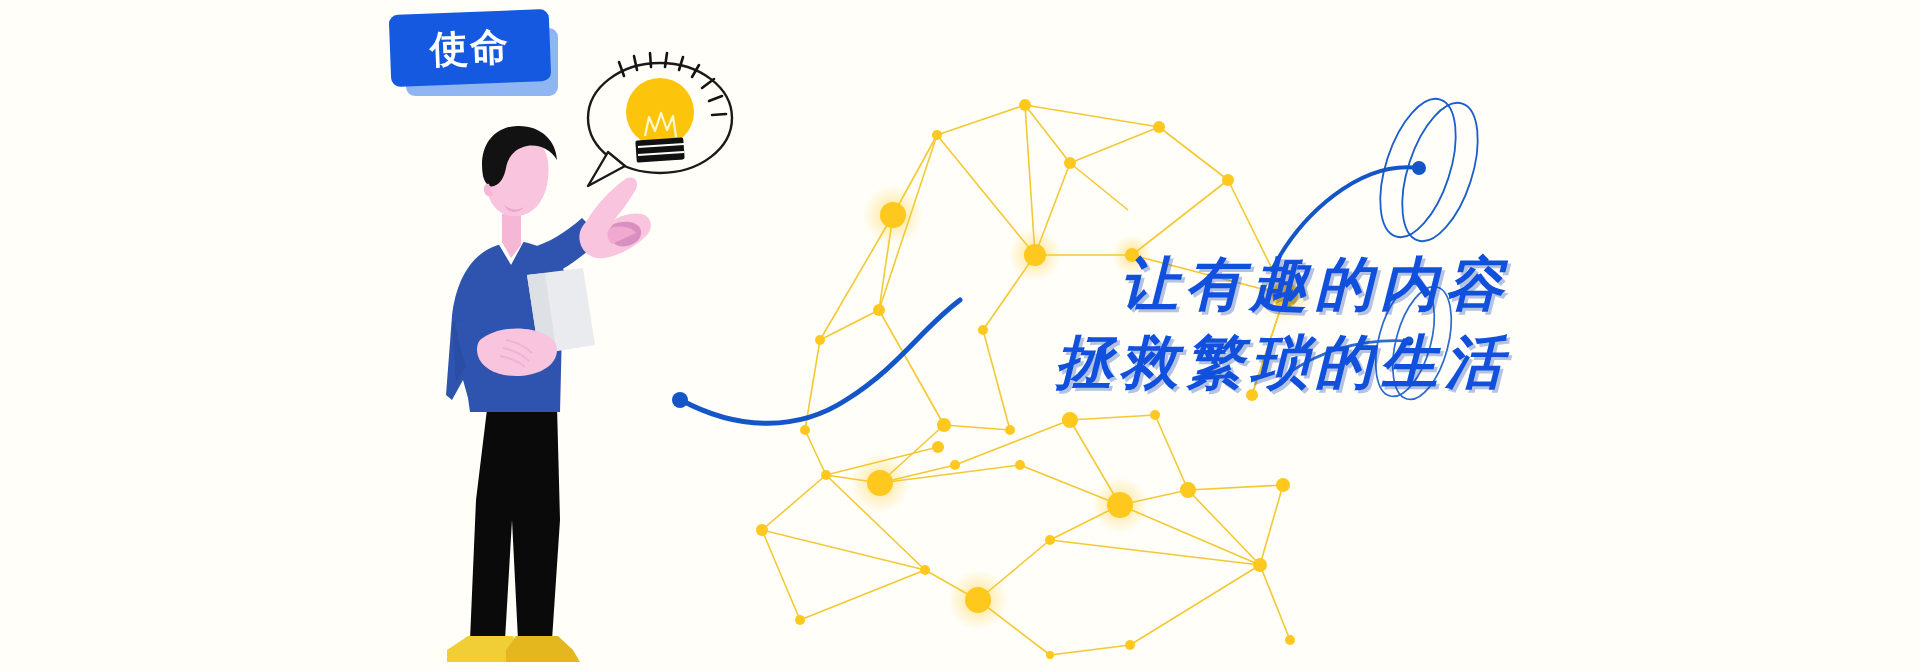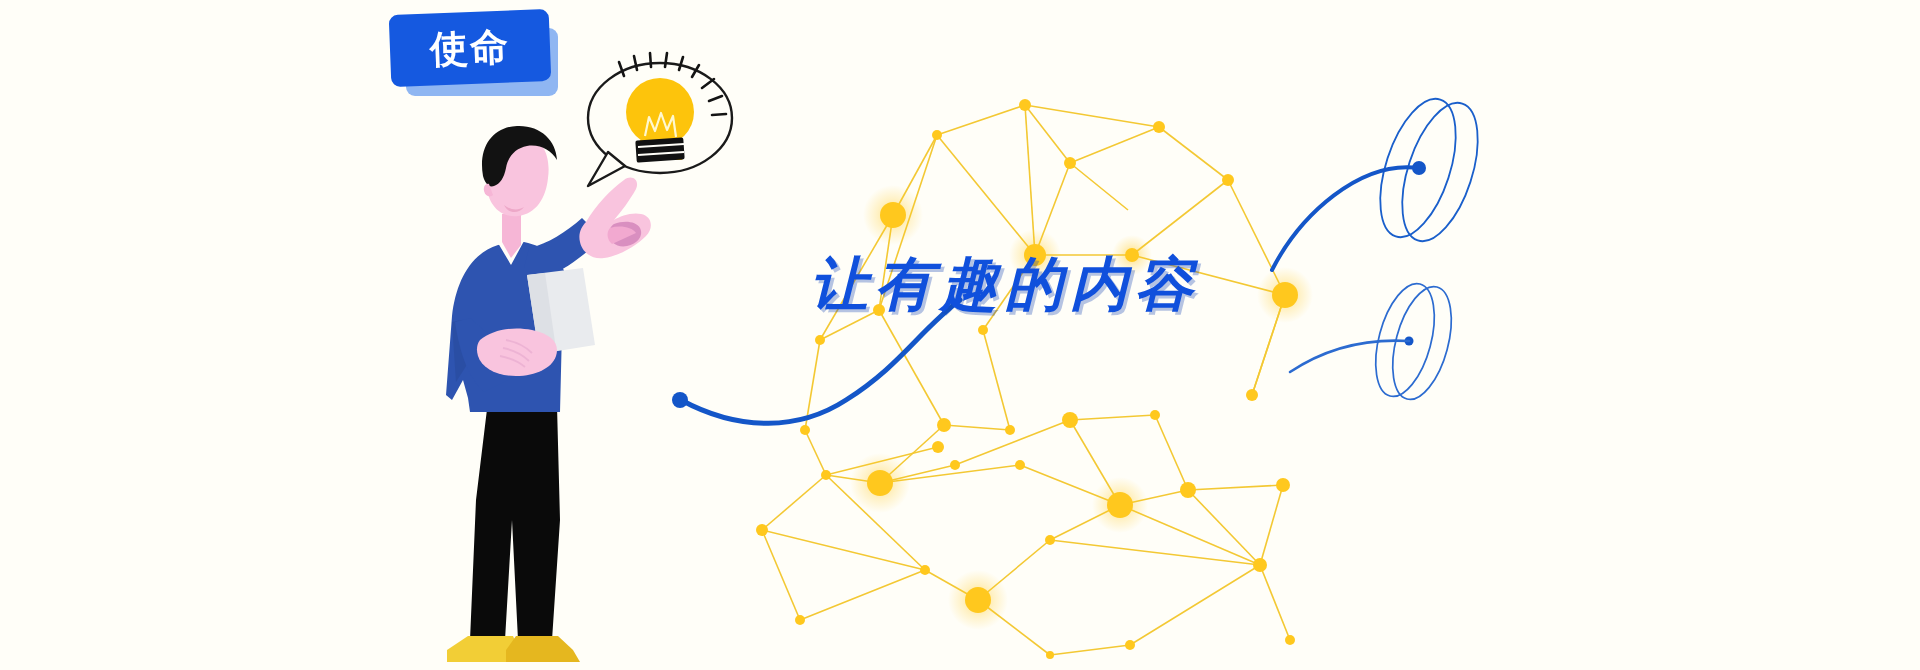--- a/index.html
+++ b/index.html
@@ -76,20 +76,21 @@
   .headline-line {
     color: #1050DC;
     font-size: 58px;
     font-weight: 700;
     font-style: italic;
     letter-spacing: 7px;
     line-height: 78px;
     white-space: nowrap;
     text-shadow: 3px 3px 0 rgba(10,60,175,0.30);
     font-family: "DejaVu Sans", "Liberation Sans", sans-serif;
+    text-align: right;
   }
   .headline-line.l2 {
     margin-left: -30px;
   }
 </style>
 </head>
 <body>
 
 <div id="banner">
 
@@ -316,15 +317,16 @@
 
   <div class="badge-wrap">
     <div class="badge-shadow"></div>
     <div class="badge-main">
       <span class="badge-text">使命</span>
     </div>
   </div>
 
   <div class="headline">
     <div class="headline-line l1">让有趣的内容</div>
+    <div class="headline-line l2">拯救繁琐的生活</div>
   </div>
 
 </div>
 
 </body></html>

